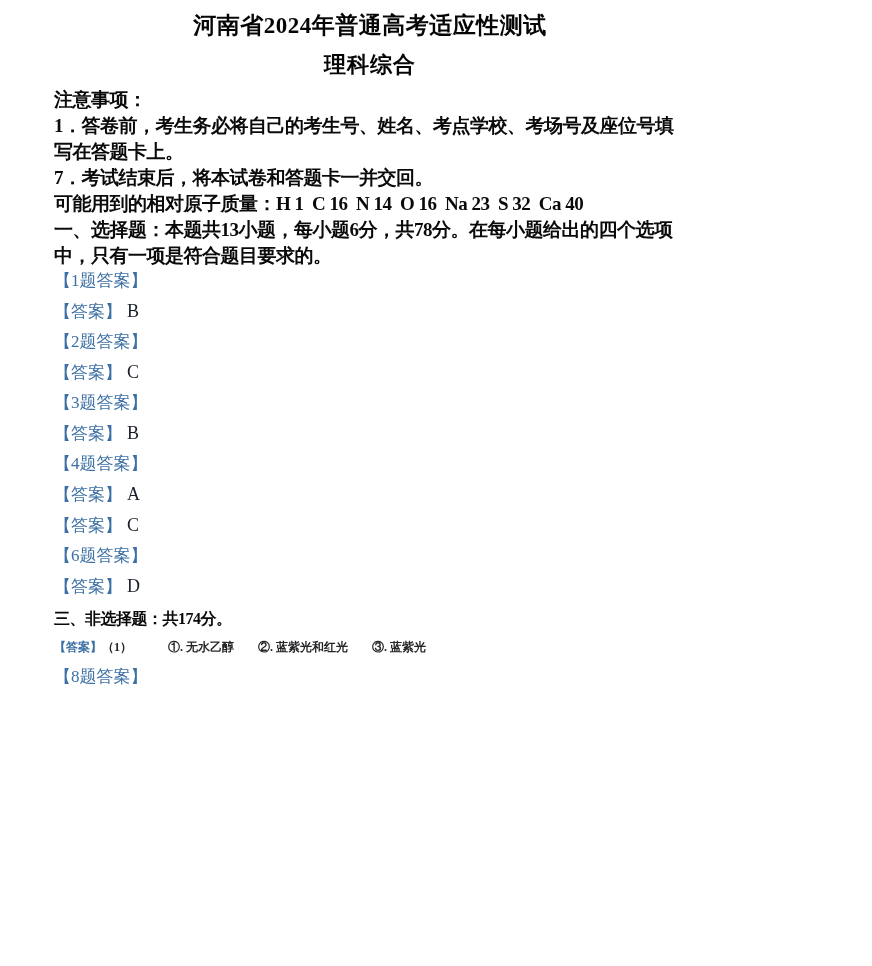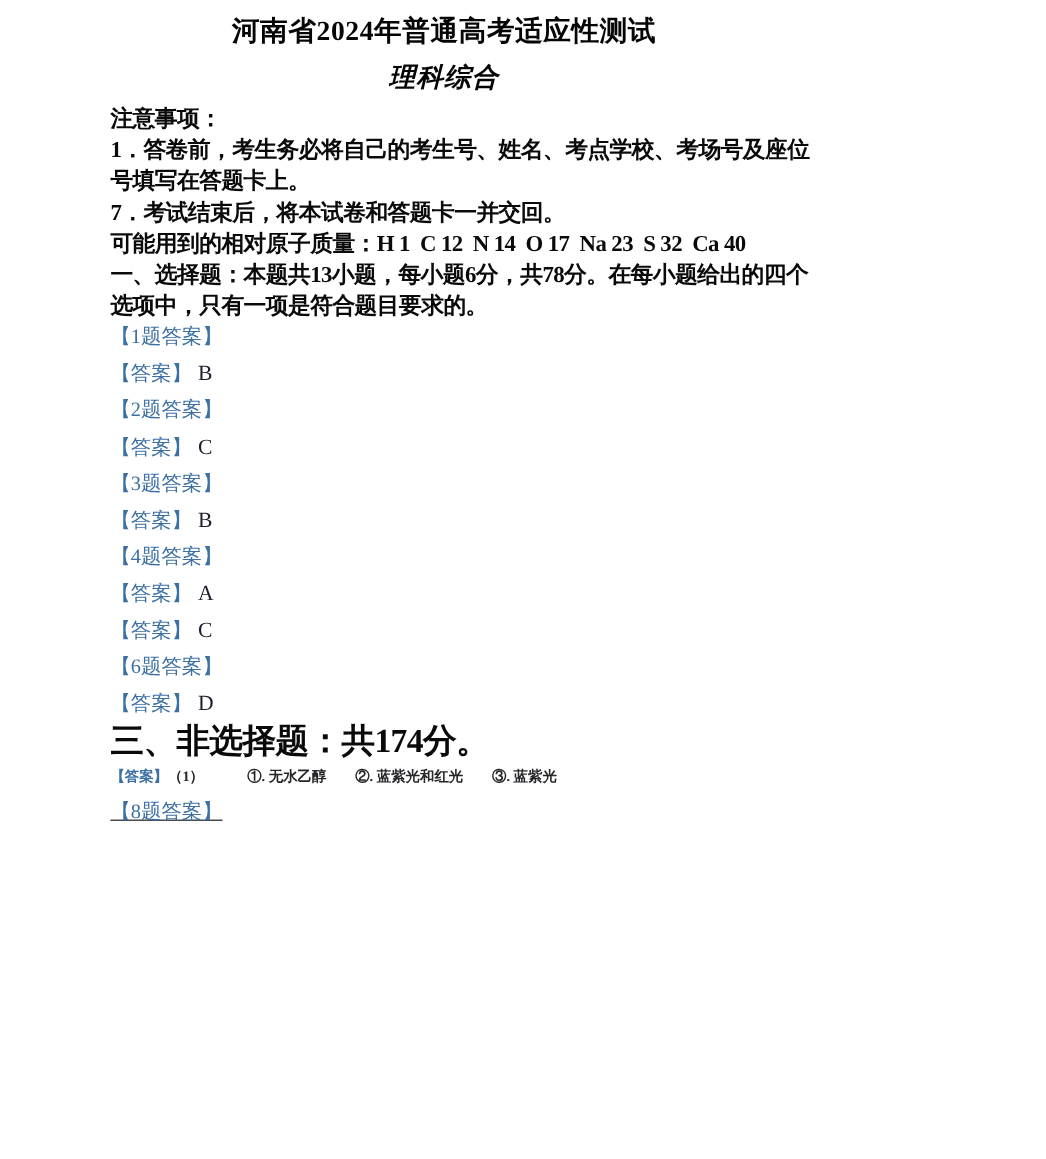--- a/index.html
+++ b/index.html
@@ -11,42 +11,42 @@
     font-family:"Liberation Serif","DejaVu Serif",serif;
     color:#1f1f1f;
   }
   .titles{padding-top:10px;text-align:center;}
   .t1{
     font-size:23px;font-weight:700;line-height:32px;color:#050505;
     letter-spacing:0.5px;margin:0;
   }
   .t2{
     font-size:22px;font-weight:700;line-height:30px;color:#050505;
-    margin:8px 0 0 0;letter-spacing:1px;font-style:italic;
+    margin:8px 0 0 0;letter-spacing:1px;
   }
-  .content{padding:7px 57px 0 92px;}
+  .content{padding:7px 57px 0 54px;}
   .notice p{
     font-size:19px;font-weight:700;color:#0a0a0a;
     line-height:26px;margin:0;letter-spacing:-0.5px;
     white-space:pre-wrap;
     word-break:break-all;
   }
   .ansarea{margin-top:2px;}
   .link-line{
     font-size:17px;line-height:20px;margin:0 0 10px 0;
   }
   .blue{color:#3c70a4;}
   .ans-line{
     font-size:17px;line-height:20px;margin:0 0 10px 0;
   }
   .ans-letter{
     color:#1b1f2a;margin-left:5px;font-size:18px;
   }
   .sec-heading{
-    font-size:28px;font-weight:700;color:#0a0a0a;
+    font-size:16px;font-weight:700;color:#0a0a0a;
     line-height:24px;margin:2px 0 6px 0;letter-spacing:-0.5px;
   }
   .q-par{
     font-size:12px;line-height:20px;margin:0 0 10px 0;color:#26262a;
     white-space:pre-wrap;word-break:break-all;font-weight:bold;
   }
   .q-par-multi{
     font-size:16px;line-height:30px;margin:0;color:#26262a;
     white-space:pre-wrap;word-break:break-all;
     letter-spacing:-0.3px;
@@ -62,21 +62,21 @@
     <p class="t1">河南省2024年普通高考适应性测试</p>
     <p class="t2">理科综合</p>
   </div>
 
   <div class="content">
 
     <div class="notice">
       <p>注意事项：</p>
       <p>1．答卷前，考生务必将自己的考生号、姓名、考点学校、考场号及座位号填写在答题卡上。</p>
       <p>7．考试结束后，将本试卷和答题卡一并交回。</p>
-      <p>可能用到的相对原子质量：H 1  C 12  N 14  O 17  Na 23  S 32  Ca 40</p>
+      <p>可能用到的相对原子质量：H 1  C 16  N 14  O 16  Na 23  S 32  Ca 40</p>
       <p>一、选择题：本题共13小题，每小题6分，共78分。在每小题给出的四个选项中，只有一项是符合题目要求的。</p>
     </div>
 
     <div class="ansarea">
 
       <p class="link-line"><span class="blue">【1题答案】</span></p>
       <p class="ans-line"><span class="blue">【答案】</span><span class="ans-letter">B</span></p>
 
       <p class="link-line"><span class="blue">【2题答案】</span></p>
       <p class="ans-line"><span class="blue">【答案】</span><span class="ans-letter">C</span></p>
@@ -93,16 +93,16 @@
       <p class="ans-line"><span class="blue">【答案】</span><span class="ans-letter">D</span></p>
 
     </div>
 
     <p class="sec-heading">三、非选择题：共174分。</p>
 
     <div>
       <p class="q-par"><span class="blue">【答案】</span><span>（1）　　　①. 无水乙醇　　②. 蓝紫光和红光　　③. 蓝紫光</span></p>
     </div>
 
-    <p class="link-line" style="margin-top:2px;text-decoration:underline;"><span class="blue">【8题答案】</span></p>
+    <p class="link-line" style="margin-top:2px;"><span class="blue">【8题答案】</span></p>
 
   </div>
 </div>
 
 </body></html>

